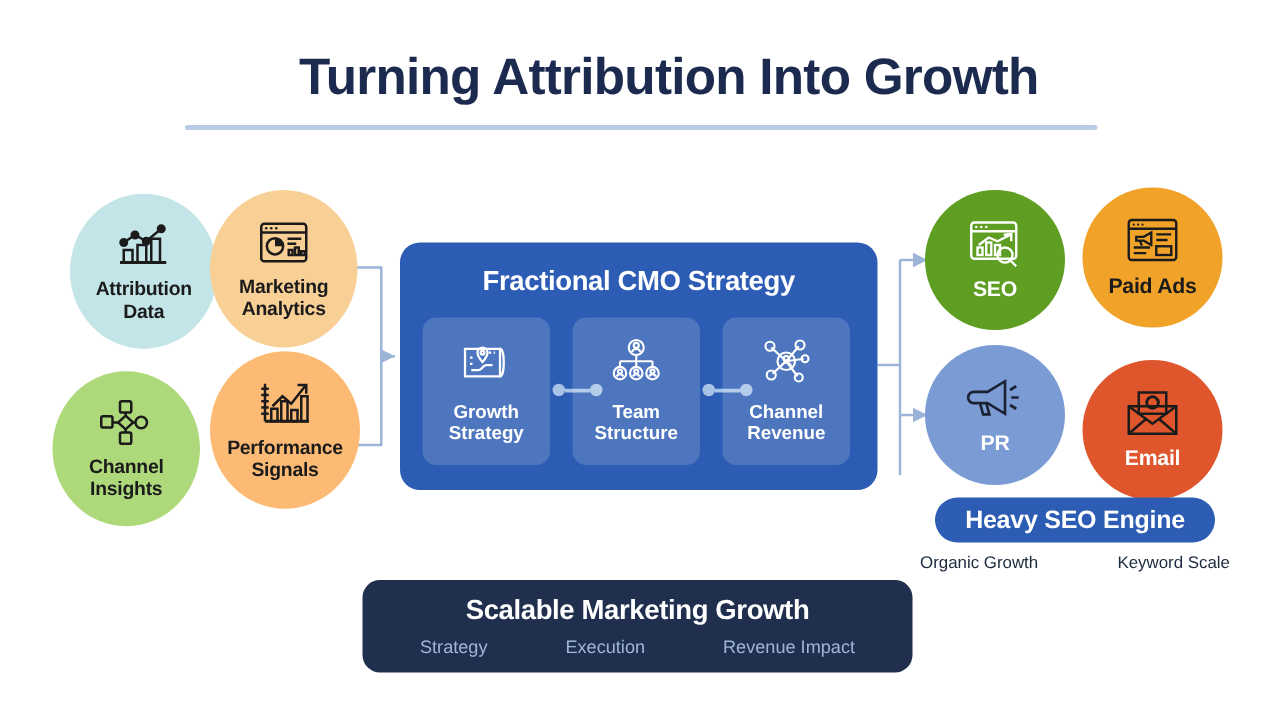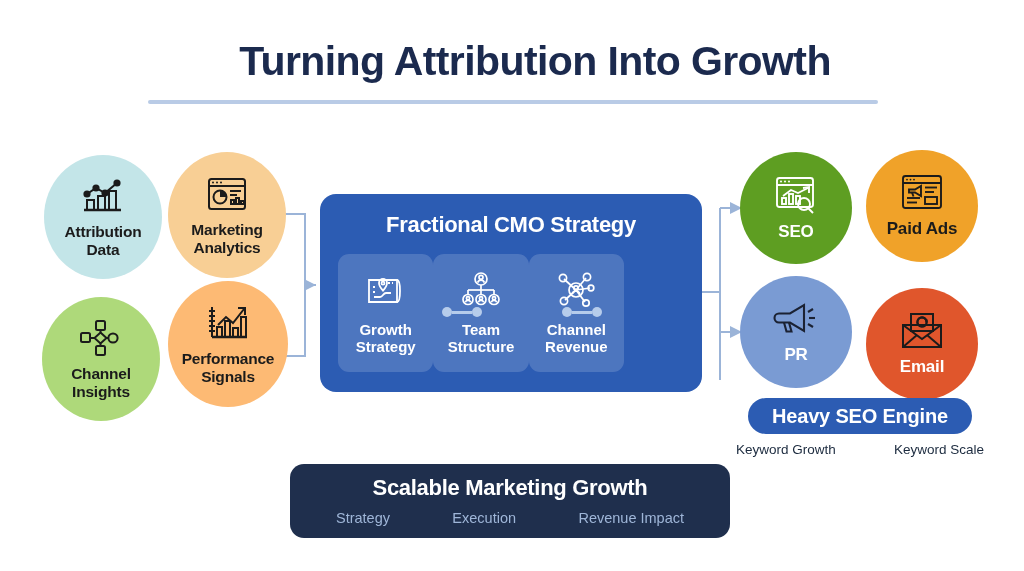--- a/index.html
+++ b/index.html
@@ -58,21 +58,21 @@
     line-height: 0;
   }
   .circle .clabel {
     margin-top: 7px;
     font-size: 15.5px;
     font-weight: bold;
     line-height: 1.12;
     letter-spacing: -0.2px;
   }
 
-  .in-attribution { left: 44px;  top: 155px; width: 118px; height: 124px; background: #c3e5e8; }
+  .in-attribution { left: 56px;  top: 155px; width: 118px; height: 124px; background: #c3e5e8; }
   .in-marketing   { left: 168px; top: 152px; width: 118px; height: 126px; background: #f8cf95; }
   .in-channel     { left: 42px;  top: 297px; width: 118px; height: 124px; background: #aed97a; }
   .in-performance { left: 168px; top: 281px; width: 120px; height: 126px; background: #fdba74; }
   .in-attribution .clabel, .in-marketing .clabel,
   .in-channel .clabel, .in-performance .clabel { color: #1b1b1b; }
 
   
   .out-seo    { left: 740px; top: 152px; width: 112px; height: 112px; background: #5e9e22; text-align: right; }
   .out-paid   { left: 866px; top: 150px; width: 112px; height: 112px; background: #f0a229; }
   .out-pr     { left: 740px; top: 276px; width: 112px; height: 112px; background: #7a9bd3; }
@@ -102,21 +102,21 @@
     text-align: center;
     color: #ffffff;
     font-size: 22px;
     font-weight: bold;
     letter-spacing: -0.3px;
   }
   .sub-cards {
     position: absolute;
     top: 60px;
     left: 18px;
-    width: 286px;
+    width: 342px;
     display: flex;
     justify-content: space-between;
   }
   .sub-card {
     width: 102px;
     height: 118px;
     background: rgba(255,255,255,0.16);
     border-radius: 11px;
     display: flex;
     flex-direction: column;
@@ -467,21 +467,21 @@
         <polyline points="5,14 24,28 43,14"></polyline>
         <line x1="5" y1="36" x2="19" y2="24"></line>
         <line x1="43" y1="36" x2="29" y2="24"></line>
       </svg>
     </span>
     <span class="clabel">Email</span>
   </div>
 
   <div class="seo-engine">Heavy SEO Engine</div>
   <div class="seo-sublabels">
-    <span>Keyword Growth</span>
+    <span>Organic Growth</span>
     <span>Keyword Scale</span>
   </div>
 
   <div class="growth-pill">
     <div class="growth-title">Scalable Marketing Growth</div>
     <div class="growth-subs">
       <span>Strategy</span>
       <span>Execution</span>
       <span>Revenue Impact</span>
     </div>

